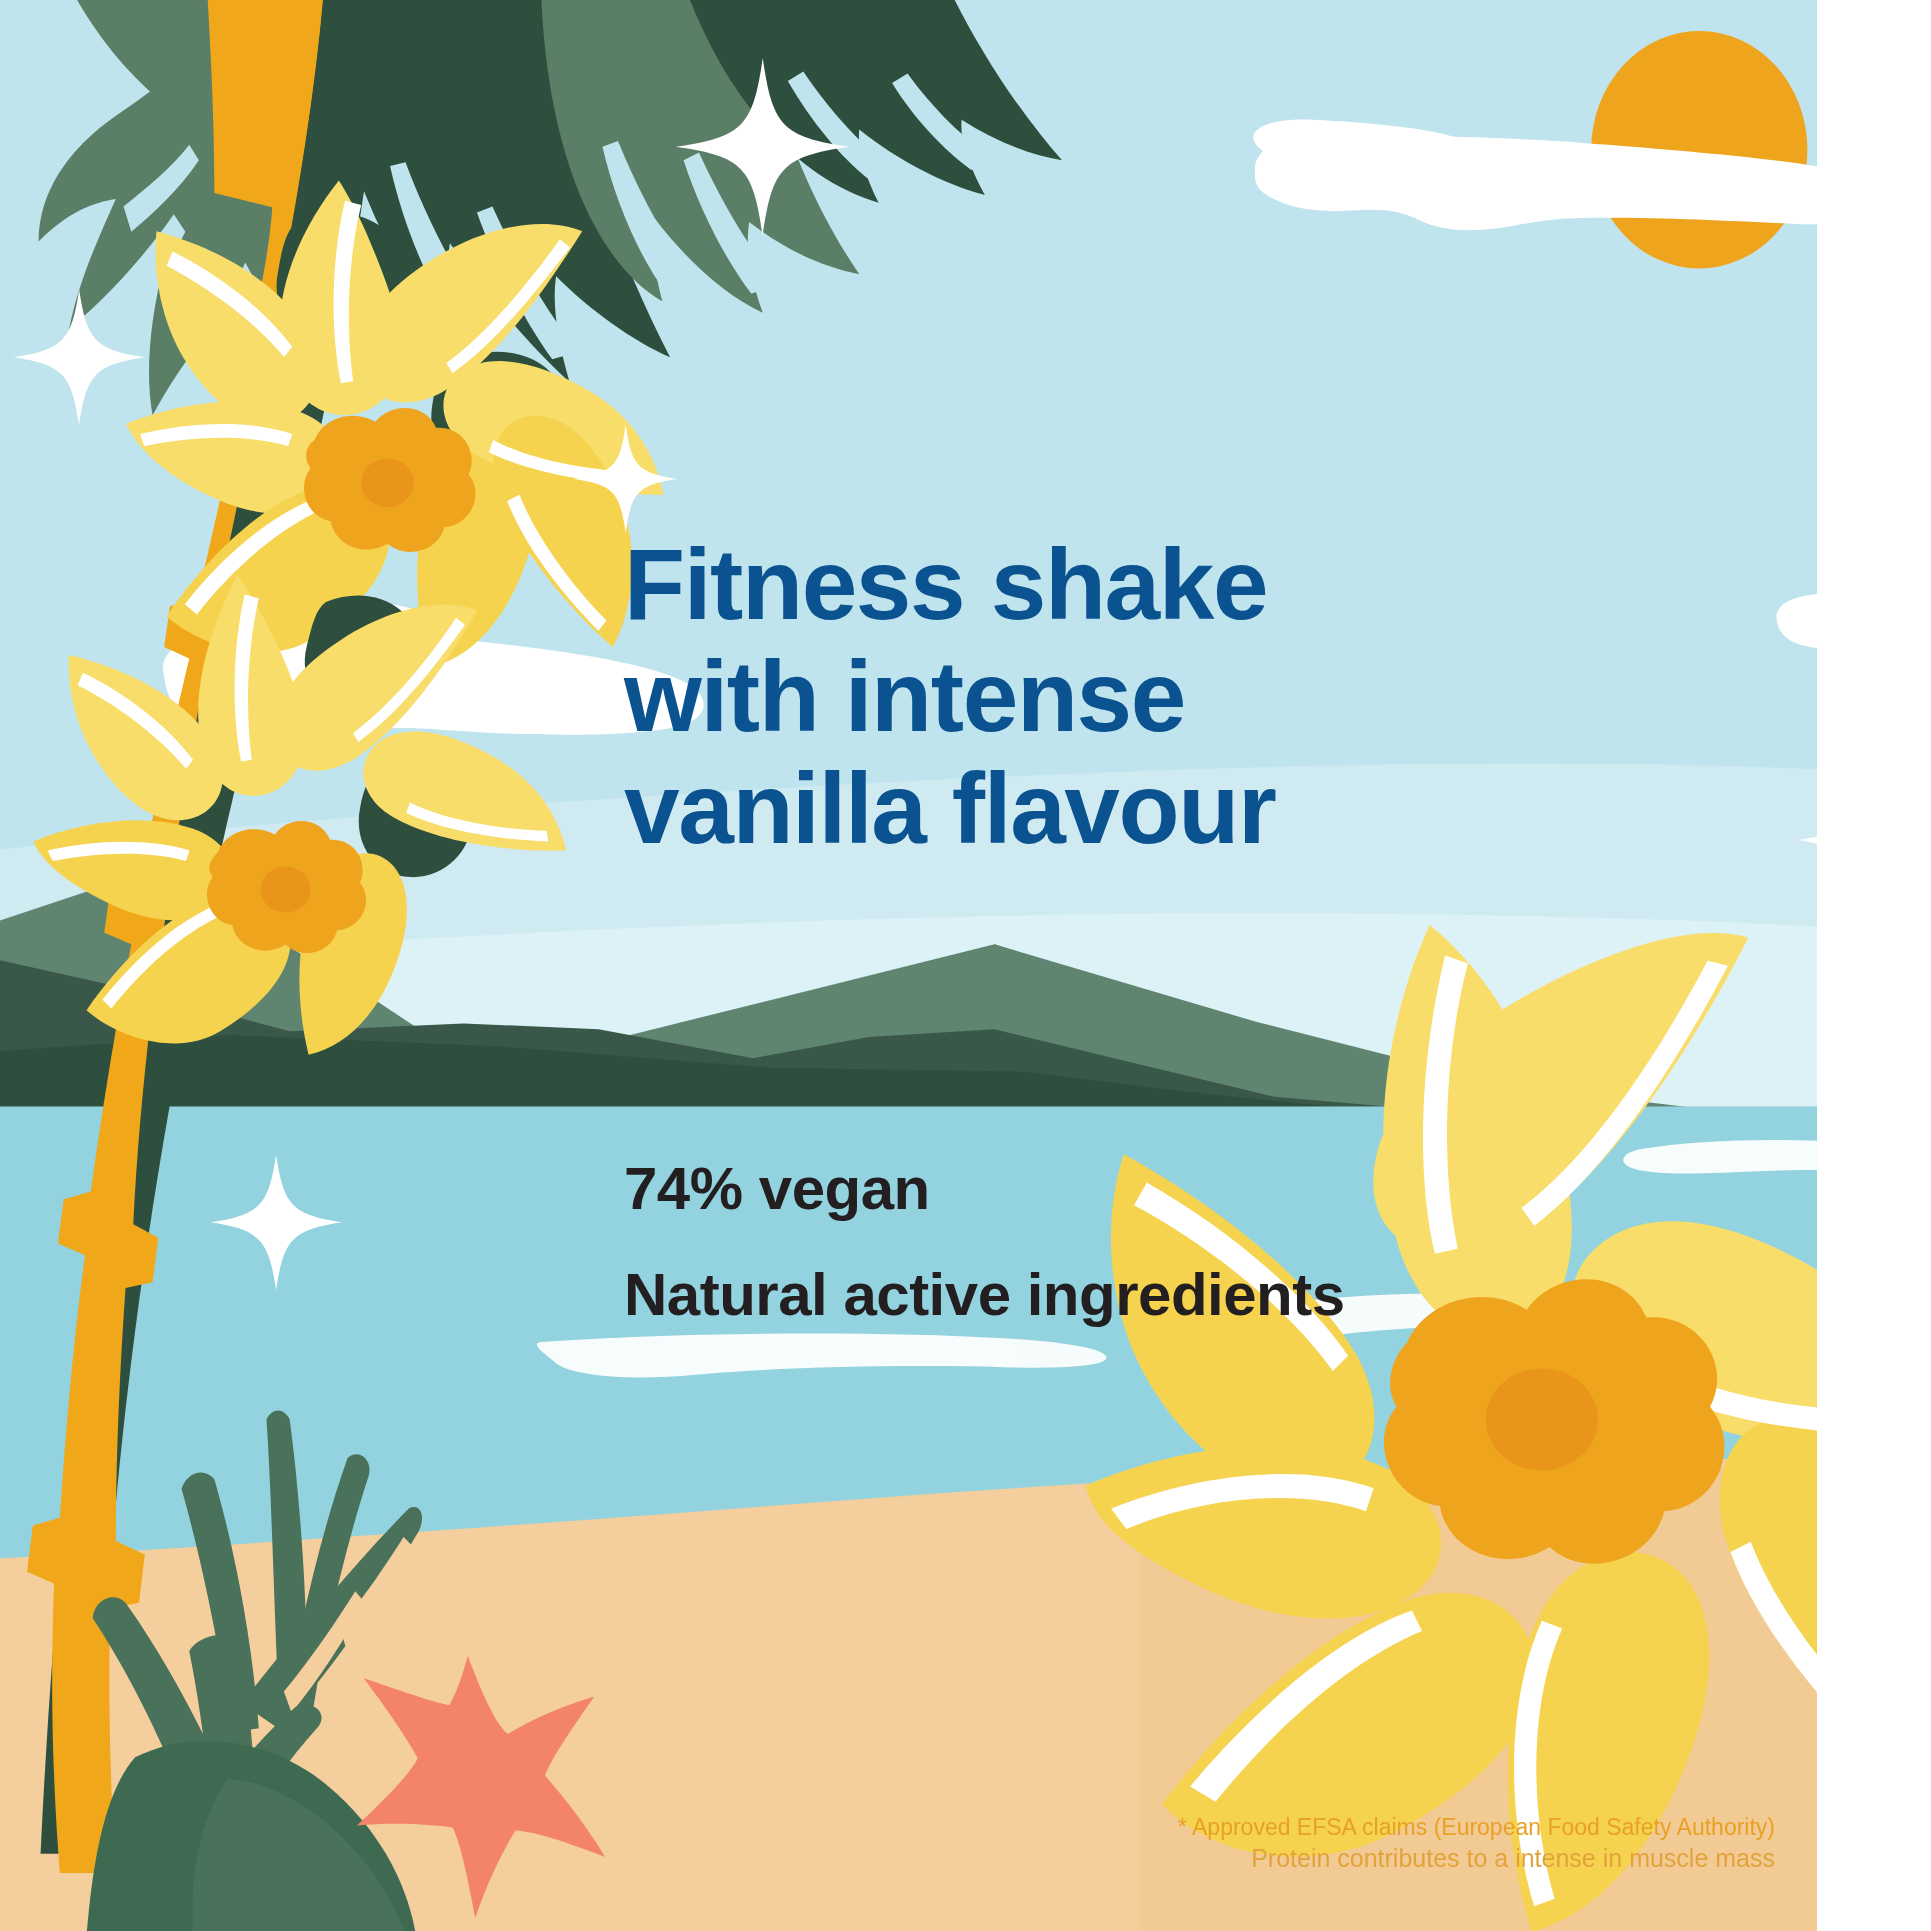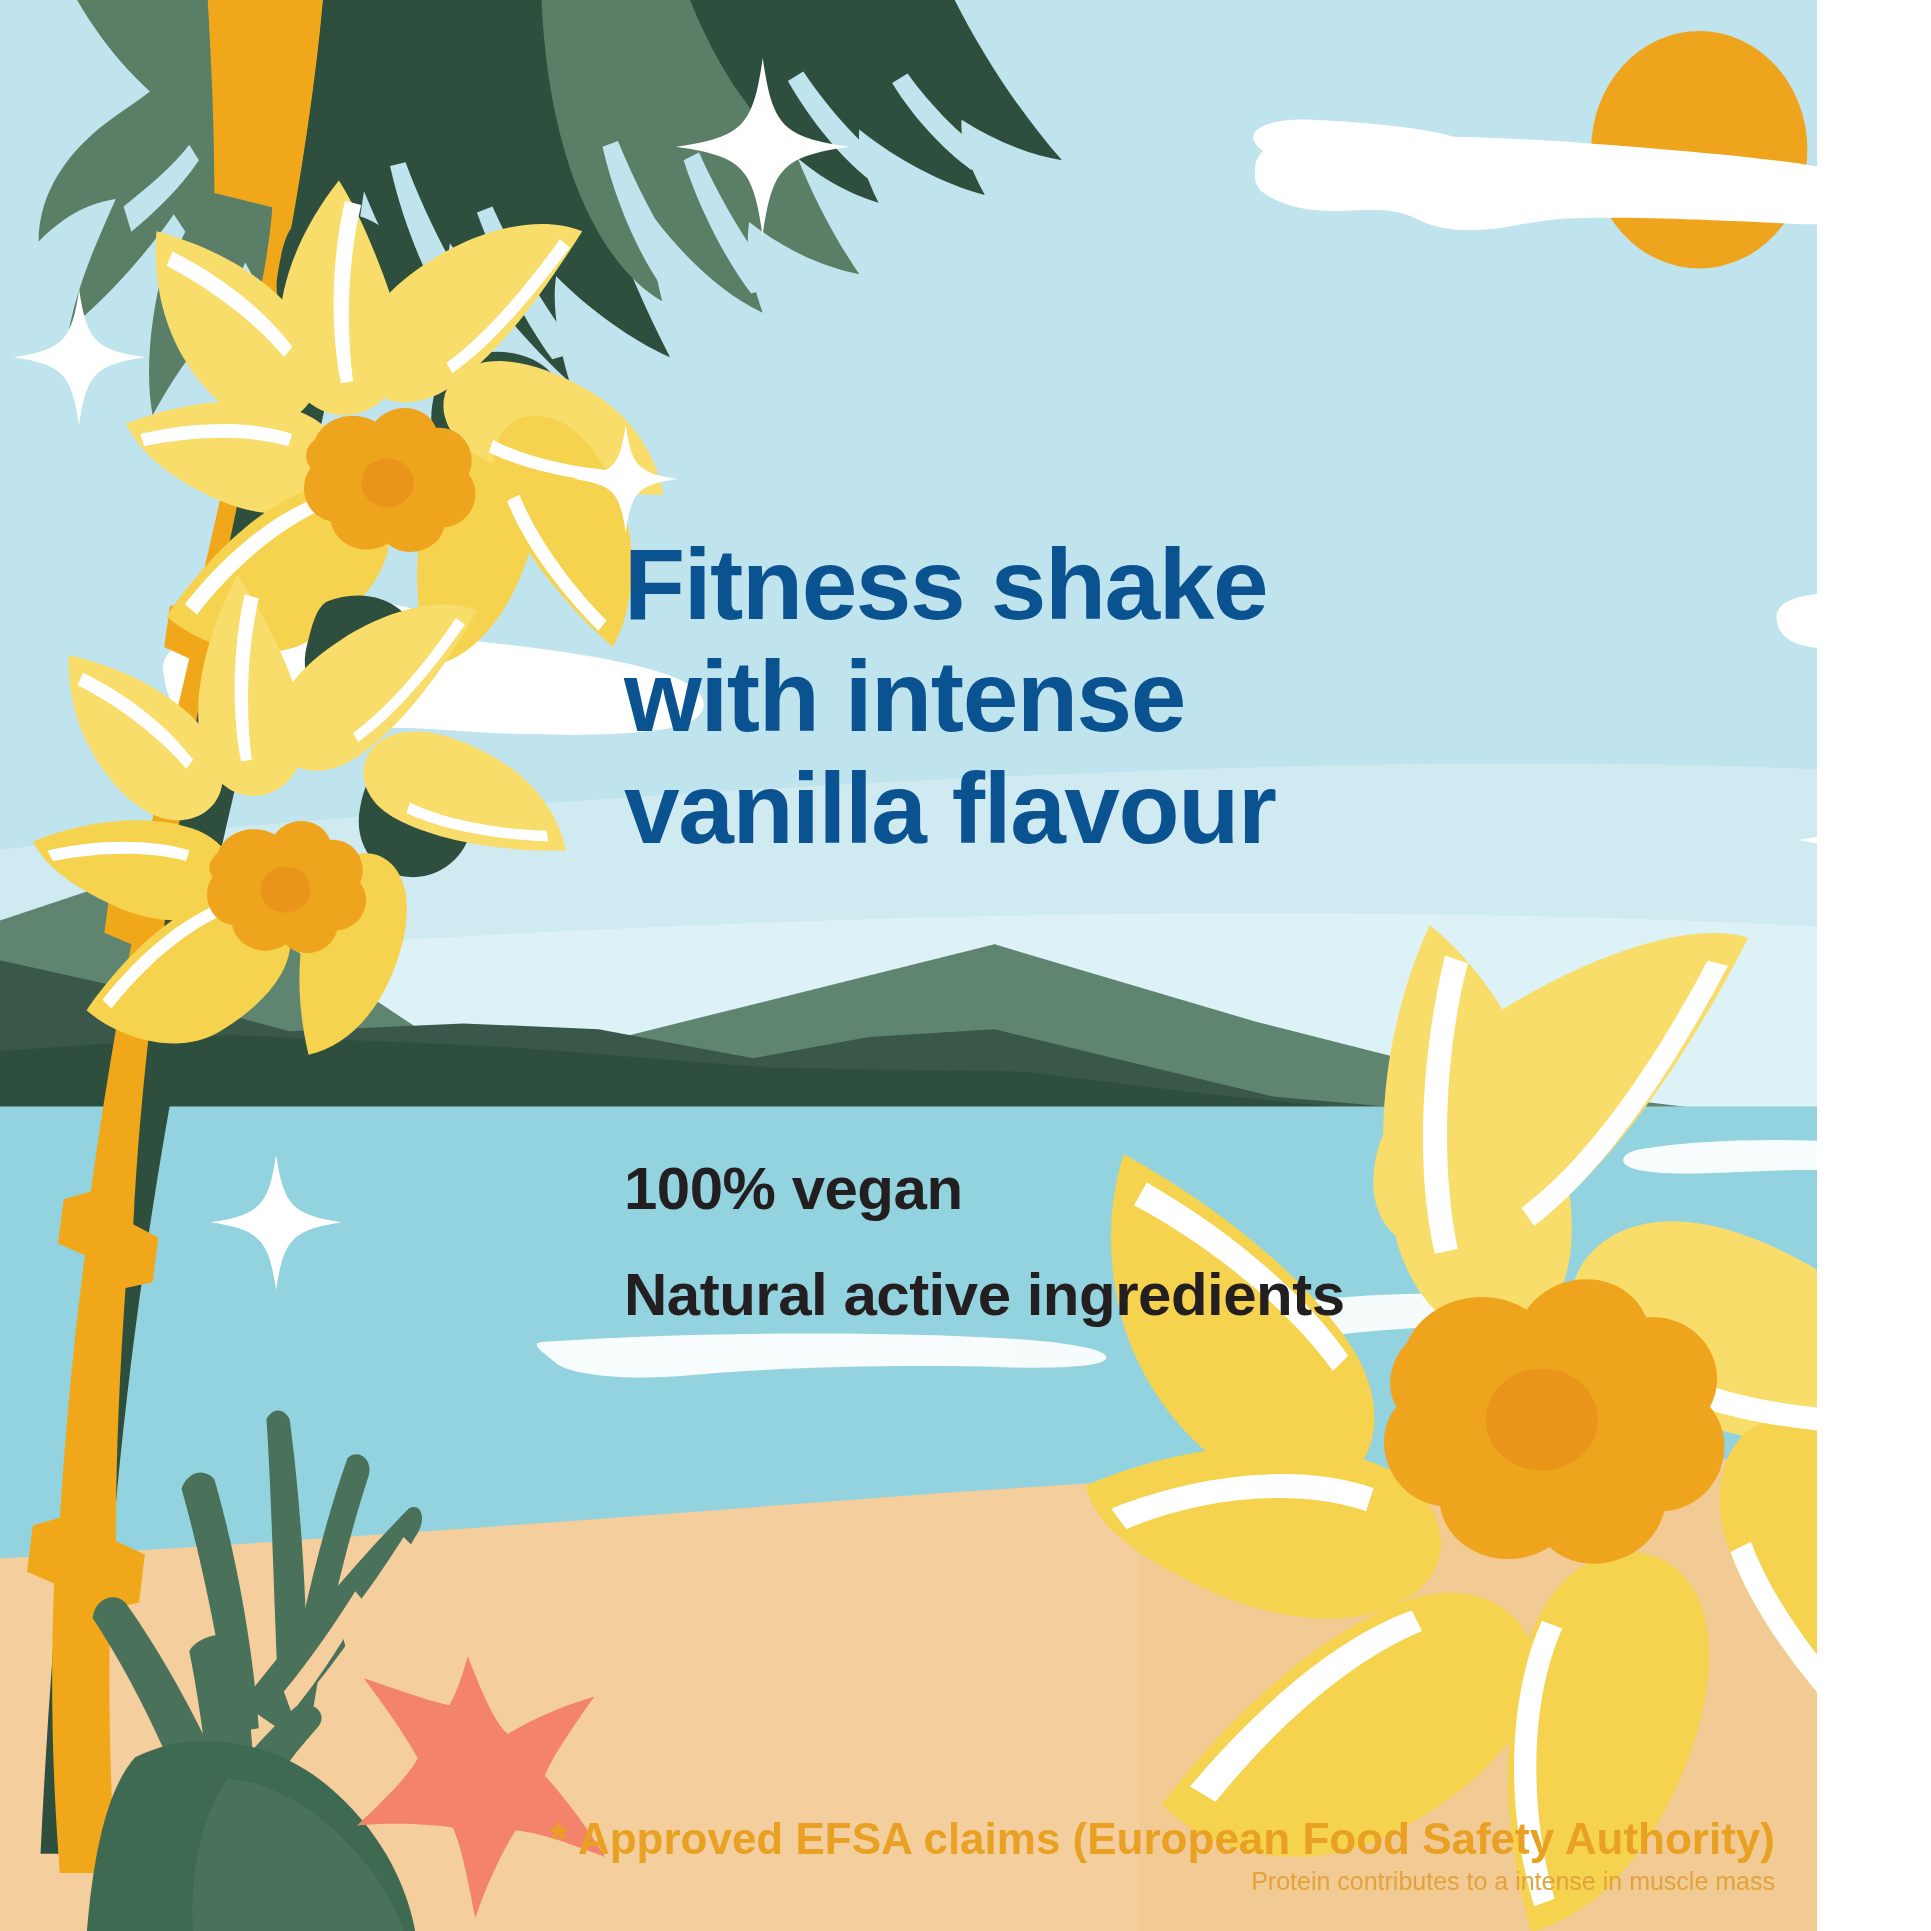--- a/index.html
+++ b/index.html
@@ -47,22 +47,22 @@
 
   
   #footnote{
     position:absolute;
     left:0; right:42px;
     top:1815px;
     text-align:right;
   }
   #footnote .fn-main{
     color:#e8a123;
-    font-size:44px;
-    font-weight:bold;
+    font-size:23px;
+    font-weight:normal;
     letter-spacing:0px;
     line-height:1.1;
     display:block;
   }
   #footnote .fn-sub{
     color:#e2a33c;
     font-size:25px;
     font-weight:normal;
     line-height:1.45;
     display:block;
@@ -386,21 +386,21 @@
 
   </svg>
 
   <div class="txtlayer">
 
     <h1 id="headline">Fitness shake
 with intense
 vanilla flavour</h1>
 
     <ul id="benefits">
-      <li>100% vegan</li>
+      <li>74% vegan</li>
       <li>Natural active ingredients</li>
     </ul>
 
     <div id="footnote">
       <span class="fn-main">* Approved EFSA claims (European Food Safety Authority)</span>
       <span class="fn-sub">Protein contributes to a intense in muscle mass</span>
     </div>
 
   </div>
 

